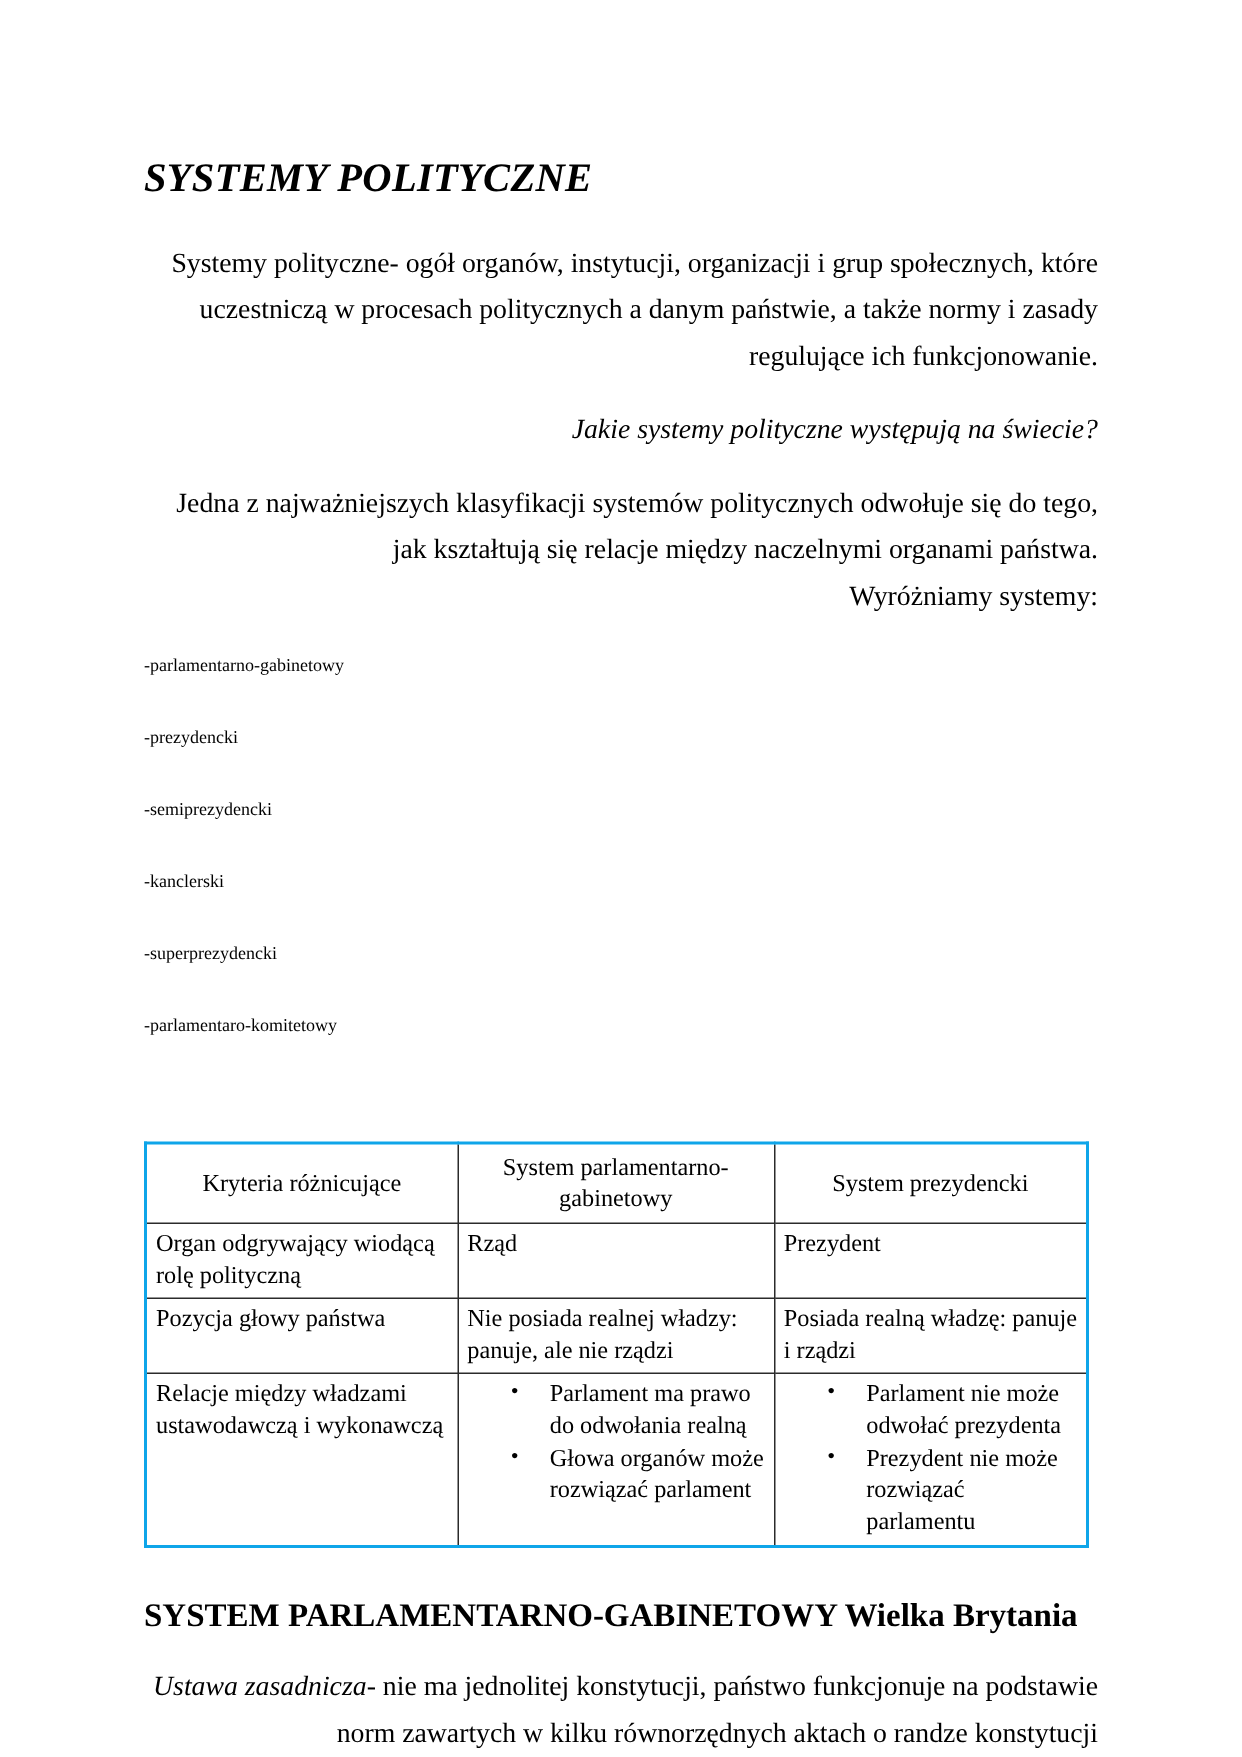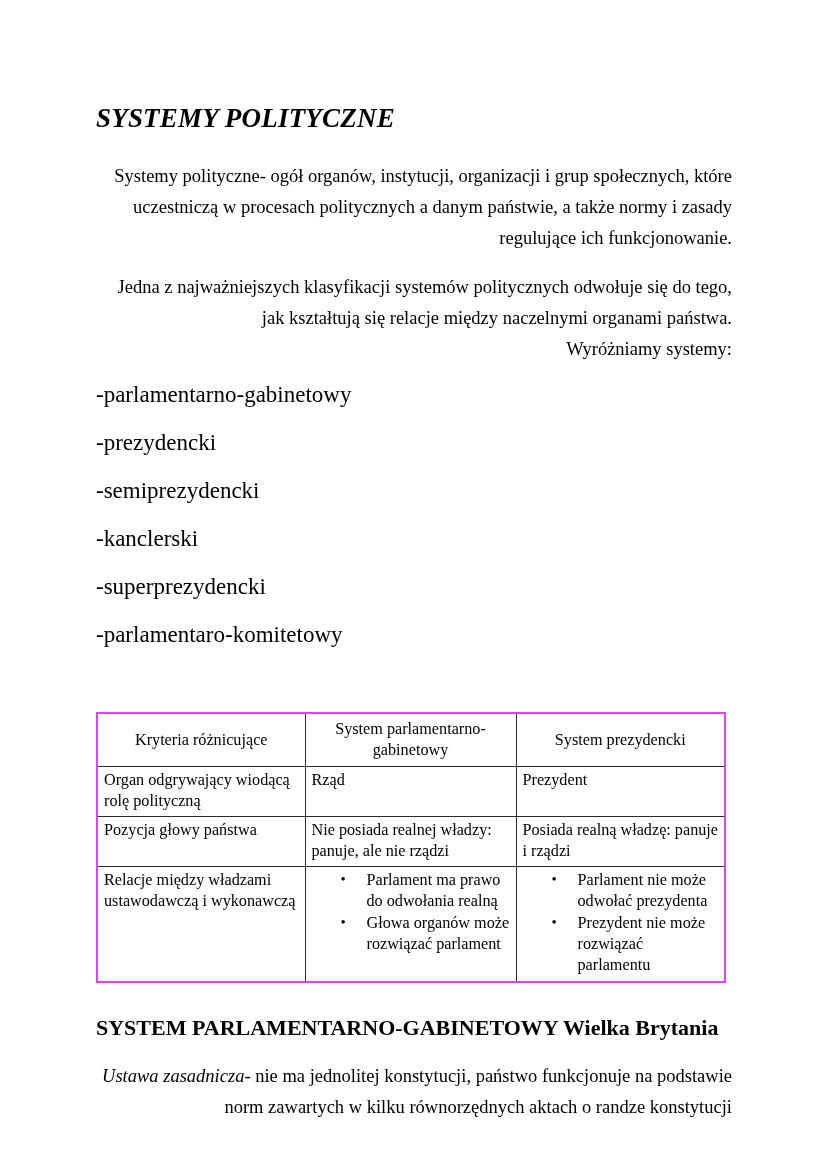--- a/index.html
+++ b/index.html
@@ -52,21 +52,21 @@
 
   .para-italic {
     font-style: italic;
   }
 
   .para-tight {
     margin-bottom: 14px;
   }
 
   .dash-item {
-    font-size: 23px;
+    font-size: 12px;
     line-height: 31px;
     margin: 0 0 17px 0;
   }
 
   .section-heading {
     font-size: 22px;
     font-weight: bold;
     line-height: 28px;
     margin: 0 0 19px 0;
   }
@@ -88,21 +88,21 @@
   }
   .cmp-table td, .cmp-table th {
     border: 1px solid #2b2b2b;
     padding: 3px 6px 4px 6px;
     font-size: 16.2px;
     line-height: 21px;
     vertical-align: top;
     font-weight: normal;
   }
   .cmp-table {
-    border: 2px solid #d946ef;
+    border: 2px solid #0ea5e9;
   }
   .cmp-table thead th {
     text-align: center;
     vertical-align: middle;
     padding-top: 5px;
     padding-bottom: 5px;
   }
   .col-a { width: 208px; }
   .col-b { width: 211px; }
   .col-c { width: 209px; }
@@ -133,20 +133,21 @@
 </head>
 <body>
 
 <div class="page">
   <div class="content">
 
     <h1 class="doc-title">SYSTEMY POLITYCZNE</h1>
 
     <p class="para">Systemy polityczne- ogół organów, instytucji, organizacji i grup społecznych, które uczestniczą w procesach politycznych a danym państwie, a także normy i zasady regulujące ich funkcjonowanie.</p>
 
+    <p class="para para-italic">Jakie systemy polityczne występują na świecie?</p>
 
     <p class="para para-tight">
       <span>Jedna z najważniejszych klasyfikacji systemów politycznych odwołuje się do tego, jak kształtują się relacje między naczelnymi organami państwa.</span><br>
       <span>Wyróżniamy systemy:</span>
     </p>
 
     <p class="dash-item">-parlamentarno-gabinetowy</p>
     <p class="dash-item">-prezydencki</p>
     <p class="dash-item">-semiprezydencki</p>
     <p class="dash-item">-kanclerski</p>

